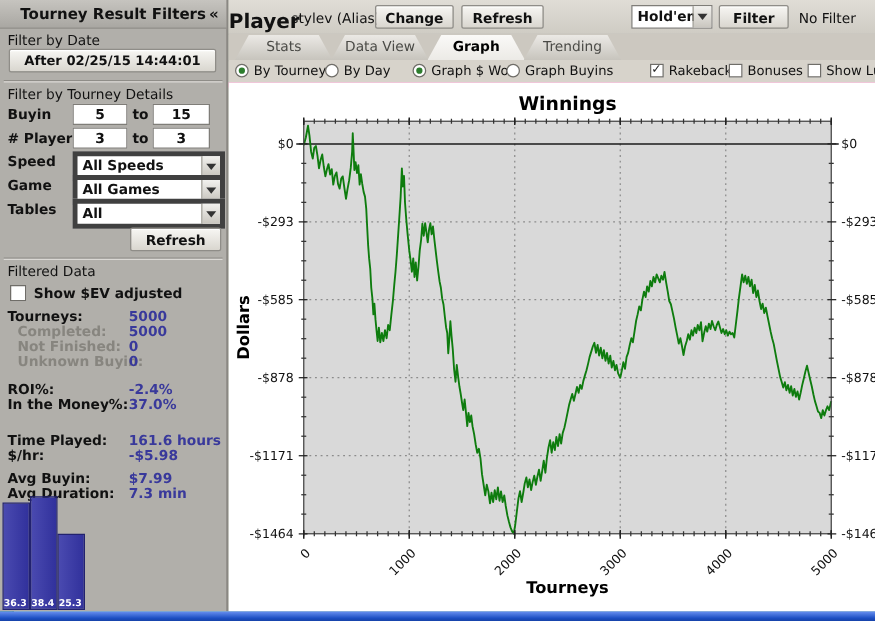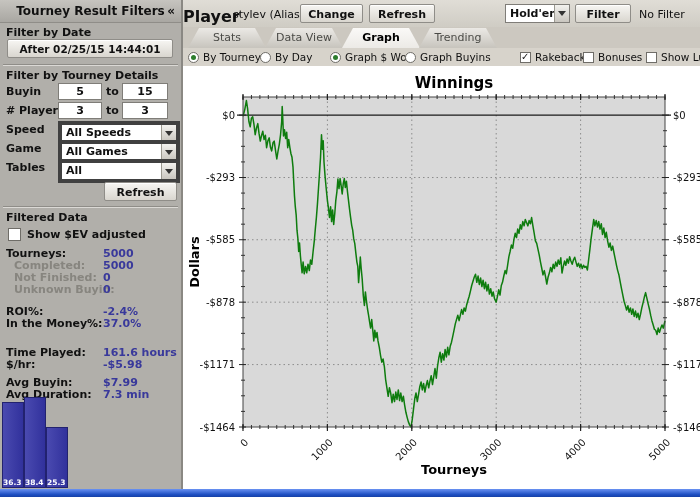--- a/index.html
+++ b/index.html
@@ -5,21 +5,21 @@
   html,body{margin:0;padding:0;}
   .screen{position:relative;width:700px;height:497px;overflow:hidden;background:#bef264;
           font-family:"DejaVu Sans","Liberation Sans",sans-serif;font-size:11px;color:#111;}
   
   .sidebar{position:absolute;left:0;top:0;width:181px;height:489px;background:#b1afaa;
            border-right:2px solid #8a8883;}
   .sb-title{position:absolute;left:0;top:0;width:100%;height:22px;
             background:linear-gradient(#c6c4bf,#a9a7a2);border-bottom:1px solid #8f8d88;
             font-weight:bold;font-size:12px;line-height:22px;text-align:center;}
   .sb-collapse{position:absolute;right:6px;top:0;font-weight:bold;cursor:pointer;}
-  .sb-h{position:absolute;left:6px;font-weight:bold;font-size:11px;text-align:center;}
+  .sb-h{position:absolute;left:6px;font-weight:normal;font-size:11px;text-align:center;}
   .groove{position:absolute;left:3px;right:3px;height:0;border-top:1px solid #8f8d88;border-bottom:1px solid #dbd9d5;}
   .btn3d{position:absolute;background:linear-gradient(#f7f6f3,#d9d6cf);border:1px solid #8f8d88;
          border-radius:2px;font-weight:bold;font-size:10.5px;text-align:center;
          box-shadow:inset 0 1px 0 #fff;cursor:pointer;font-family:inherit;color:#111;}
   .flabel{position:absolute;left:6px;font-weight:bold;}
   .fin{position:absolute;height:15px;background:#fff;border:1px solid #7f7d78;
        font-weight:bold;font-size:11px;text-align:center;line-height:15px;}
   .toword{position:absolute;font-weight:bold;}
   .dd{position:absolute;left:58px;width:114px;height:16px;background:#fff;border:4px solid #404040;}
   .dd .ddtext{position:absolute;left:4px;top:1px;font-weight:bold;}

